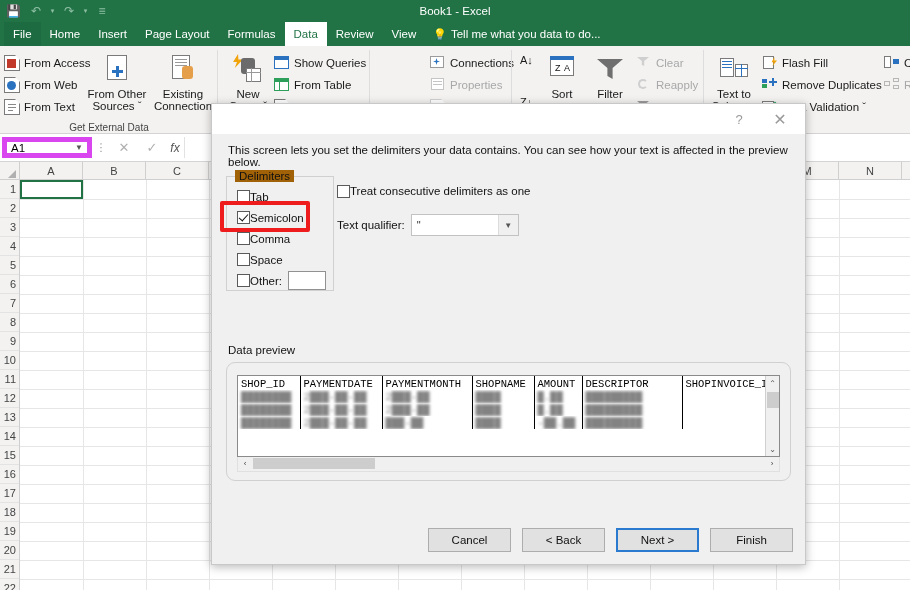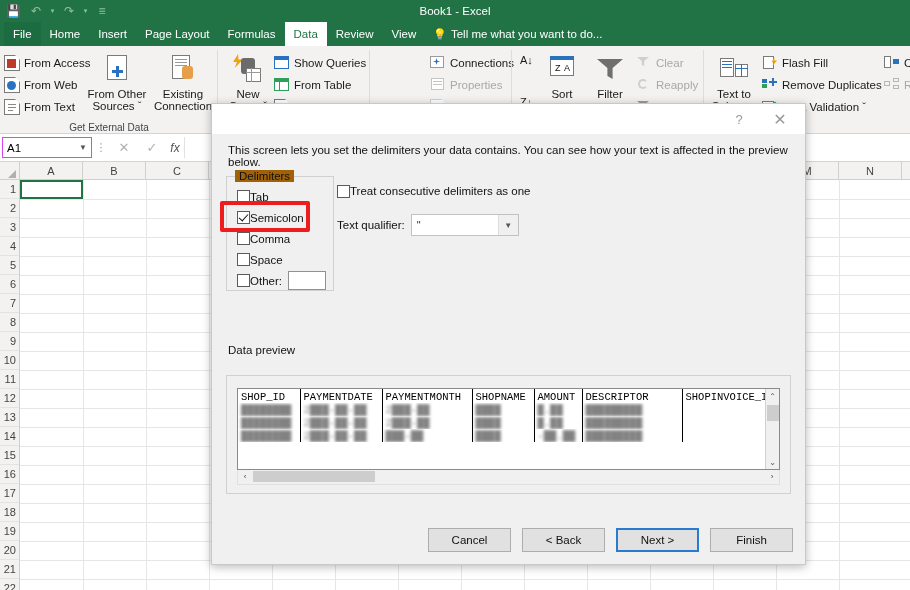--- a/index.html
+++ b/index.html
@@ -71,21 +71,21 @@
 
   .bigico { width: 32px; height: 32px; position: relative; margin: 4px auto 2px; }
 
   
   .formulabar {
     position: absolute; top: 134px; left: 0; width: 910px; height: 28px;
     background: #ffffff; border-bottom: 1px solid #d4d4d4;
     display: flex; align-items: center;
   }
   .namebox {
-    margin-left: 2px; width: 90px; height: 21px; border: 1px solid #d946ef; background: #ffffff;
+    margin-left: 2px; width: 90px; height: 21px; border: 5px solid #d946ef; background: #ffffff;
     font-size: 11.5px; display: flex; align-items: center; padding: 0 4px; position: relative;
   }
   .namebox .chev { position: absolute; right: 4px; font-size: 8px; color: #555; }
   .fb-dots { width: 18px; text-align: center; color: #999; font-size: 11px; letter-spacing: 0; }
   .fb-btn { width: 28px; text-align: center; color: #b0b0b0; font-size: 13px; }
   .fb-fx { width: 18px; text-align: center; color: #555; font-size: 12px; font-style: italic; }
   .fb-input { flex: 1; height: 21px; border-left: 1px solid #e2e2e2; }
 
   
   .grid { position: absolute; top: 162px; left: 0; width: 910px; height: 428px; background: #ffffff; }
@@ -219,21 +219,21 @@
       <div class="tab file">File</div>
       <div class="tab">Home</div>
       <div class="tab">Insert</div>
       <div class="tab">Page Layout</div>
       <div class="tab">Formulas</div>
       <div class="tab active">Data</div>
       <div class="tab">Review</div>
       <div class="tab">View</div>
       <div class="tellme">
         <span class="bulb">💡</span>
-        <span>Tell me what you want to do...</span>
+        <span>Tell me what you data to do...</span>
       </div>
     </div>
   </div>
 
   <div class="ribbon">
 
     <div class="rgroup" style="left:0; width:218px;">
       <div style="position:absolute; left:4px; top:6px; width:82px;">
         <div class="smallcmd">
           <span class="ico sheet">
@@ -588,21 +588,21 @@
           <span class="combo">
             <span class="val">"</span>
             <span class="arrow">▼</span>
           </span>
         </div>
       </div>
 
       <div class="preview-wrap" style="margin-top:53px;">
         <div style="font-size:11.5px; color:#111; padding-left:2px;">Data preview</div>
 
-        <div class="prev-area" style="margin-top:19px;">
+        <div class="prev-area" style="margin-top:6px;border-radius:9px;">
           <div class="prev-table-box">
             <table class="ptable">
               <colgroup>
                 <col style="width:62px">
                   <col style="width:82px">
                   <col style="width:90px">
                 <col style="width:62px">
                   <col style="width:48px">
                   <col style="width:100px">
                 <col style="width:110px">

